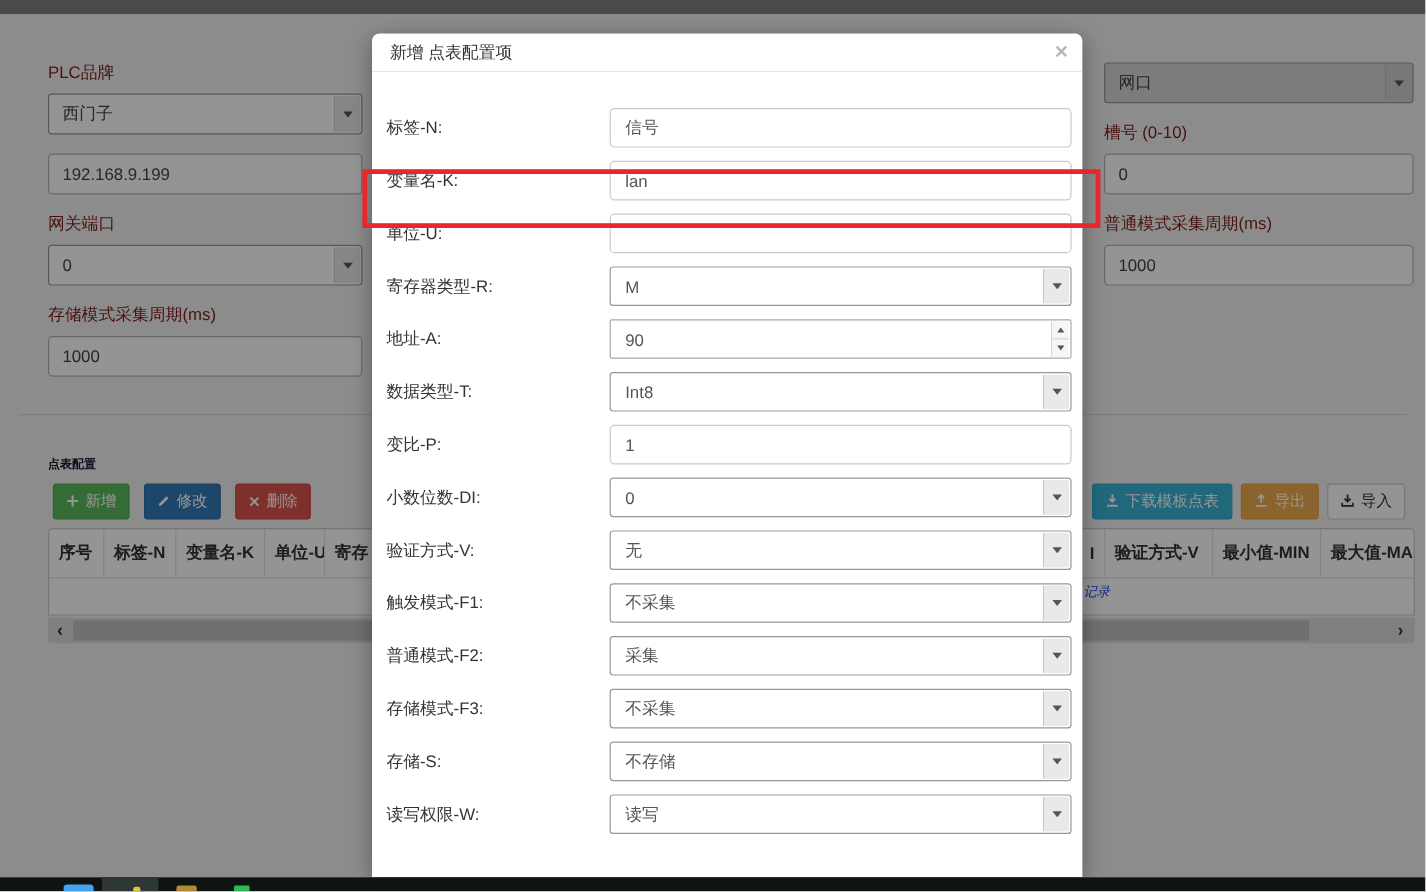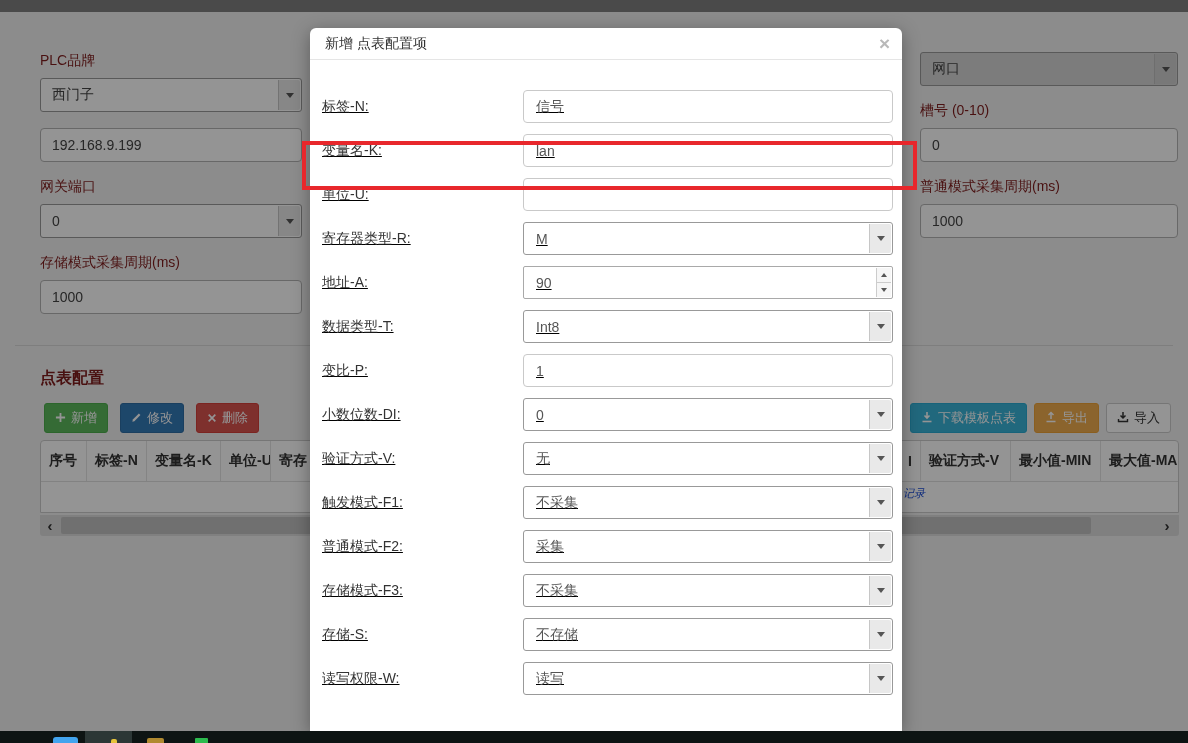--- a/index.html
+++ b/index.html
@@ -16,21 +16,21 @@
   .ctrl{position:relative;height:34px;box-sizing:border-box;border:1px solid #b3b3b3;border-radius:4px;
         background:#fff;display:flex;align-items:center;padding:0 11px;font-size:14px;color:#444;}
   .ctrl.csel{padding-right:26px;border-color:#9a9a9a;border-radius:3px;}
   .ctrl.dis{background:#d6d6d6;}
   .chev{position:absolute;right:1px;top:1px;bottom:1px;width:21px;background:#e9e9e9;
         border-left:1px solid #c6c6c6;display:flex;align-items:center;justify-content:center;border-radius:0 2px 2px 0;}
   .ctrl.dis .chev{background:#cfcfcf;border-left-color:#bdbdbd;}
   .chev::after{content:"";width:0;height:0;border-left:4px solid transparent;border-right:4px solid transparent;border-top:5px solid #555;}
 
   .divider{position:absolute;left:15px;right:15px;top:345px;border-top:1px solid #d9d9d9;}
-  .section-title{position:absolute;left:40px;top:368px;font-size:16px;font-weight:bold;color:#7f1d1d;}
+  .section-title{position:absolute;left:40px;top:380px;font-size:10px;font-weight:bold;color:#0f172a;}
 
   .toolbar{position:absolute;top:403px;display:flex;gap:7px;}
   #tb-left{left:44px;gap:12px;}
   #tb-right{right:17px;}
   .btn{height:30px;box-sizing:border-box;display:inline-flex;align-items:center;gap:5px;padding:0 10px;
        border-radius:3px;font-size:13px;color:#fff;border:1px solid rgba(0,0,0,.18);white-space:nowrap;cursor:pointer;}
   .btn.success{background:#5cb85c;border-color:#4cae4c;}
   .btn.primary{background:#337ab7;border-color:#2e6da4;}
   .btn.danger{background:#d9534f;border-color:#d43f3a;}
   .btn.info{background:#39b3d7;border-color:#2aabd2;}
@@ -53,25 +53,25 @@
   .hscroll .thumb{position:absolute;left:21px;right:88px;top:2px;bottom:2px;background:#c2c2c2;border-radius:2px;cursor:grab;}
 
   
   .overlay{position:absolute;left:0;top:12px;width:1188px;height:719px;background:rgba(0,0,0,0.42);z-index:2;}
   .modal{position:absolute;left:310px;top:28px;width:592px;height:703px;background:#fff;border-radius:6px 6px 0 0;
          box-shadow:0 4px 18px rgba(0,0,0,.35);z-index:4;overflow:hidden;}
   .modal-header{height:32px;box-sizing:border-box;border-bottom:1px solid #e5e5e5;display:flex;align-items:center;
                 justify-content:space-between;padding:0 12px 0 15px;}
   .modal-title{font-size:14px;color:#333;}
   .modal-close{font-size:19px;font-weight:bold;color:#b9b9b9;line-height:1;cursor:pointer;}
-  .modal-body{padding:30px 9px 0 12px;text-decoration:underline;}
+  .modal-body{padding:30px 9px 0 12px;}
   .mrow{display:flex;align-items:center;margin-bottom:11px;}
   .mrow .mlabel{flex:0 0 186px;font-size:14px;color:#333;}
   .mctrl{flex:1;position:relative;height:33px;box-sizing:border-box;border:1px solid #c9c9c9;border-radius:4px;
-         background:#fff;display:flex;align-items:center;padding:0 12px;font-size:14px;color:#555;margin-left:15px;}
+         background:#fff;display:flex;align-items:center;padding:0 12px;font-size:14px;color:#555;}
   .mctrl.msel{border-color:#999;border-radius:3px;padding-right:26px;}
   .mctrl.mnum{border-color:#a9a9a9;border-radius:2px;padding-right:20px;}
   .spin{position:absolute;right:1px;top:1px;bottom:1px;width:14px;border-left:1px solid #ccc;display:flex;flex-direction:column;}
   .spin span{flex:1;display:flex;align-items:center;justify-content:center;background:#f6f6f6;}
   .spin span:first-child{border-bottom:1px solid #ccc;}
   .spin .up::after{content:"";border-left:3px solid transparent;border-right:3px solid transparent;border-bottom:4px solid #555;}
   .spin .dn::after{content:"";border-left:3px solid transparent;border-right:3px solid transparent;border-top:4px solid #555;}
 
   
   .annotation{position:absolute;left:302px;top:141px;width:615px;height:49px;box-sizing:border-box;

